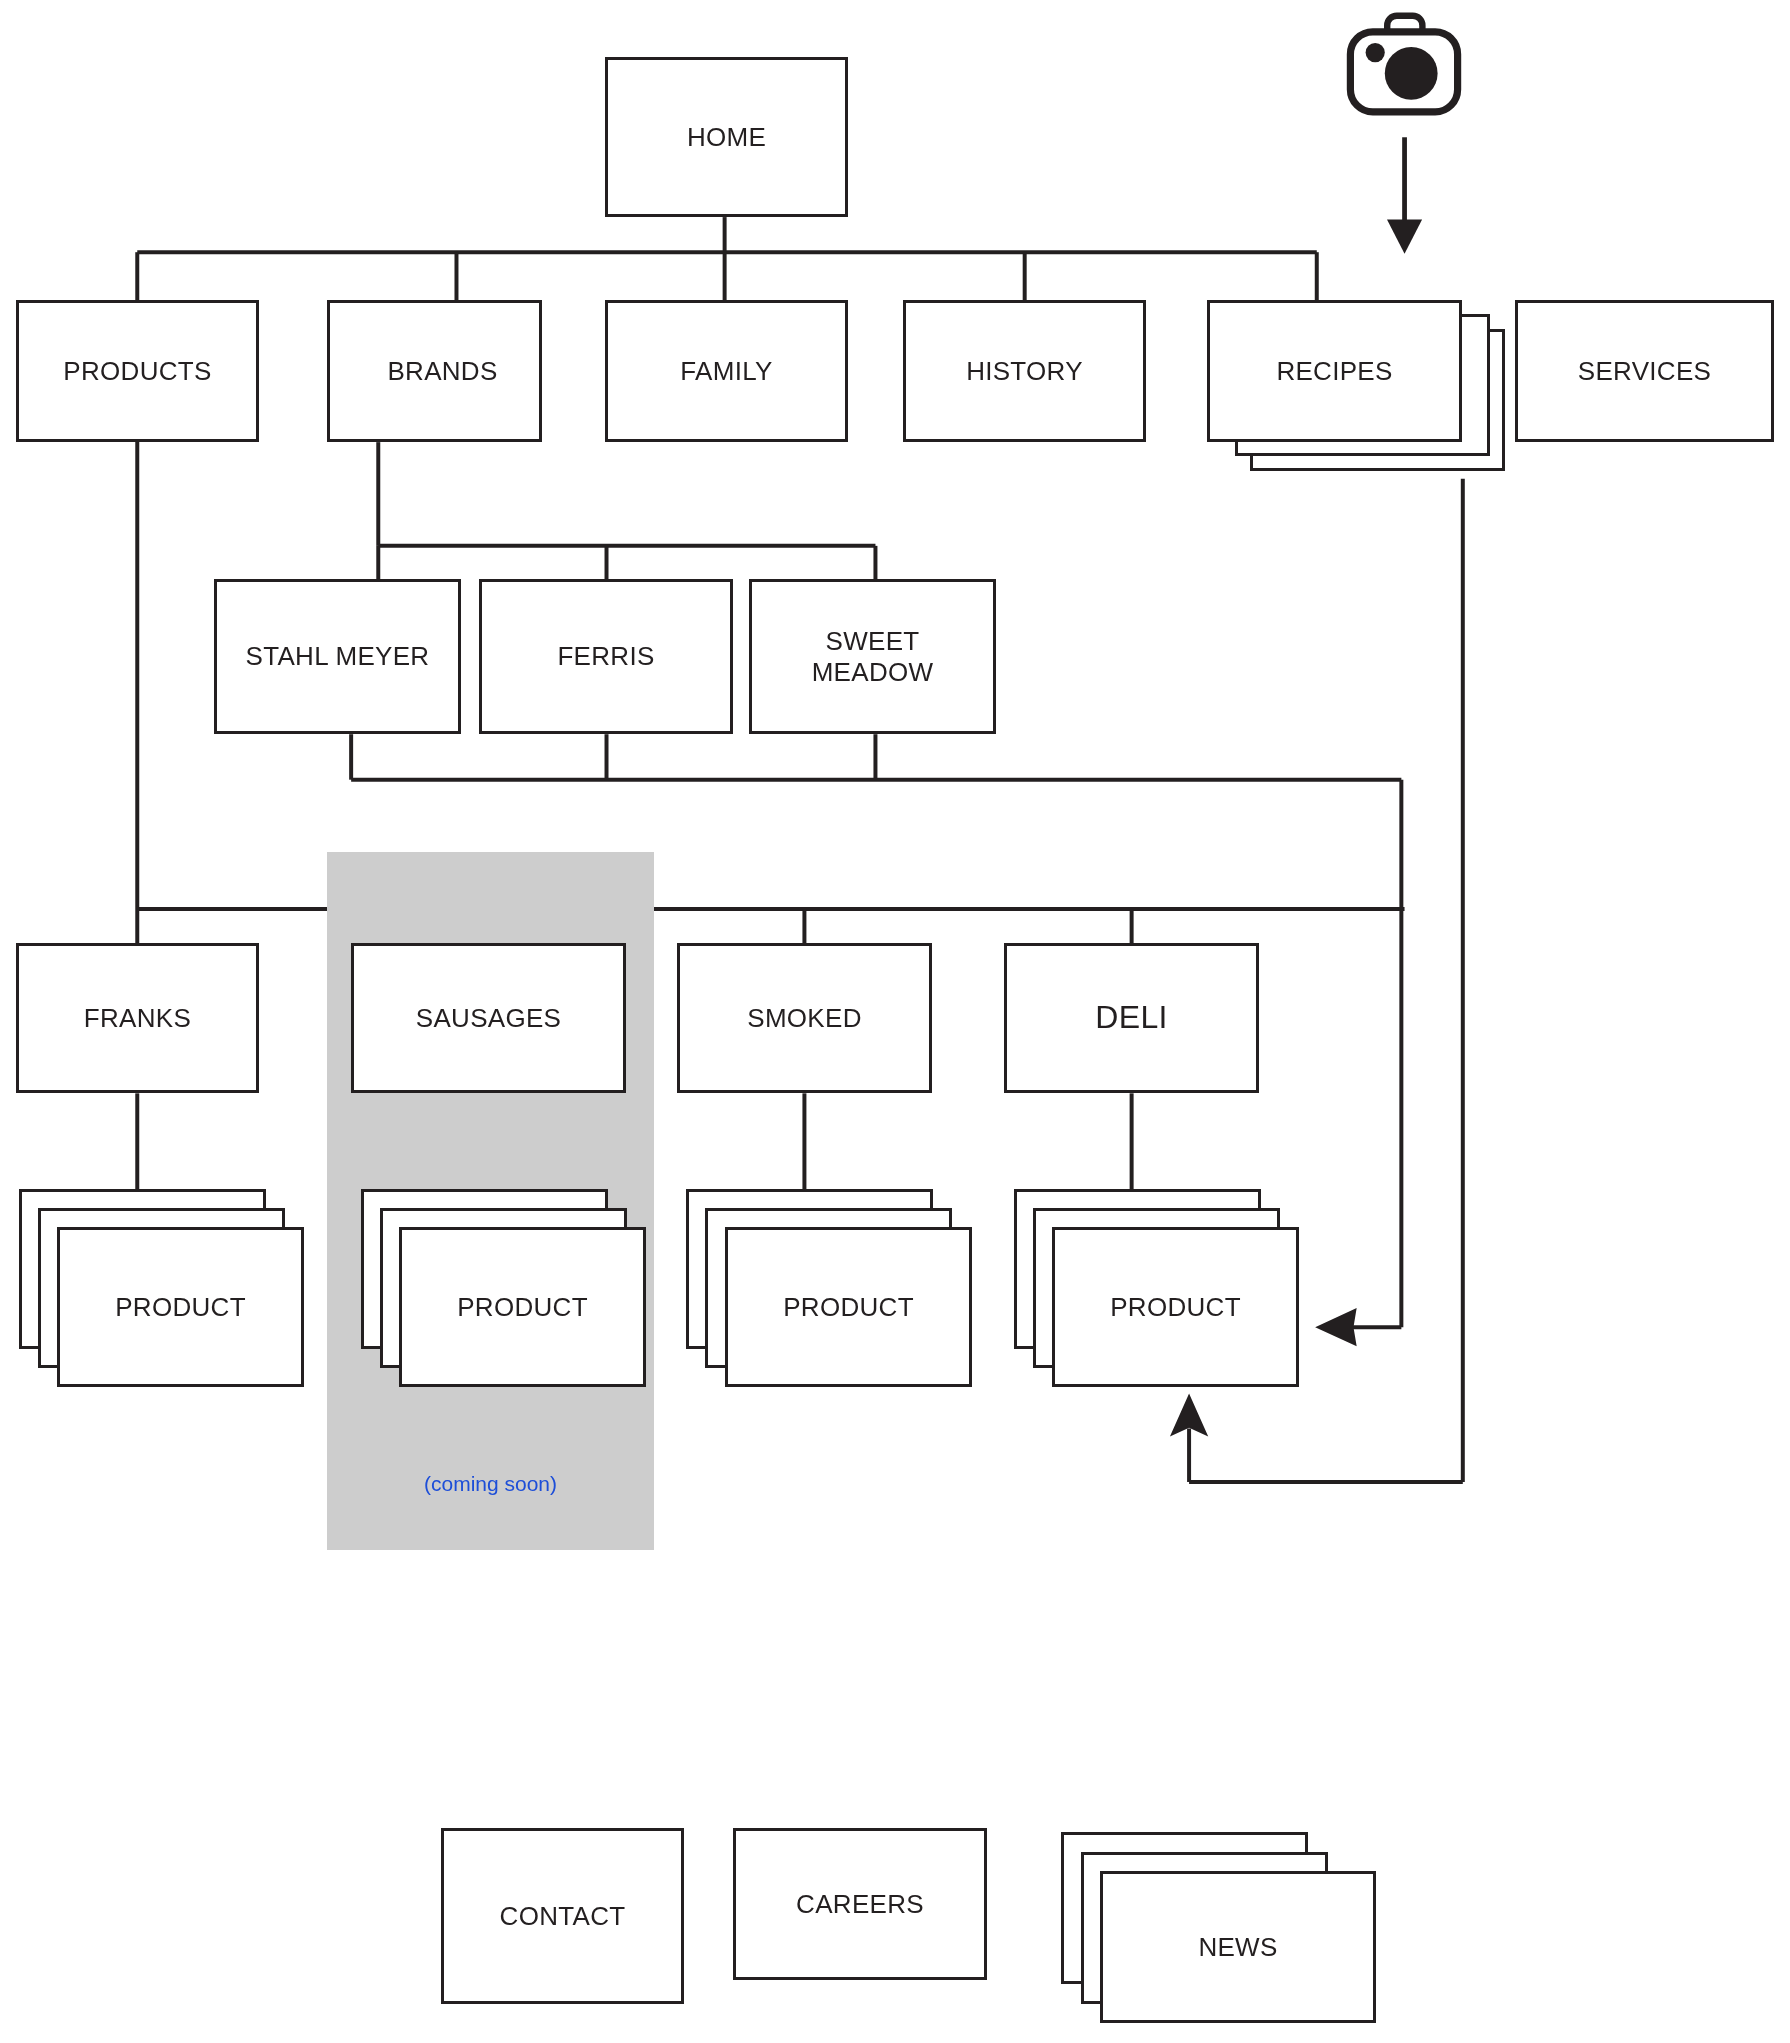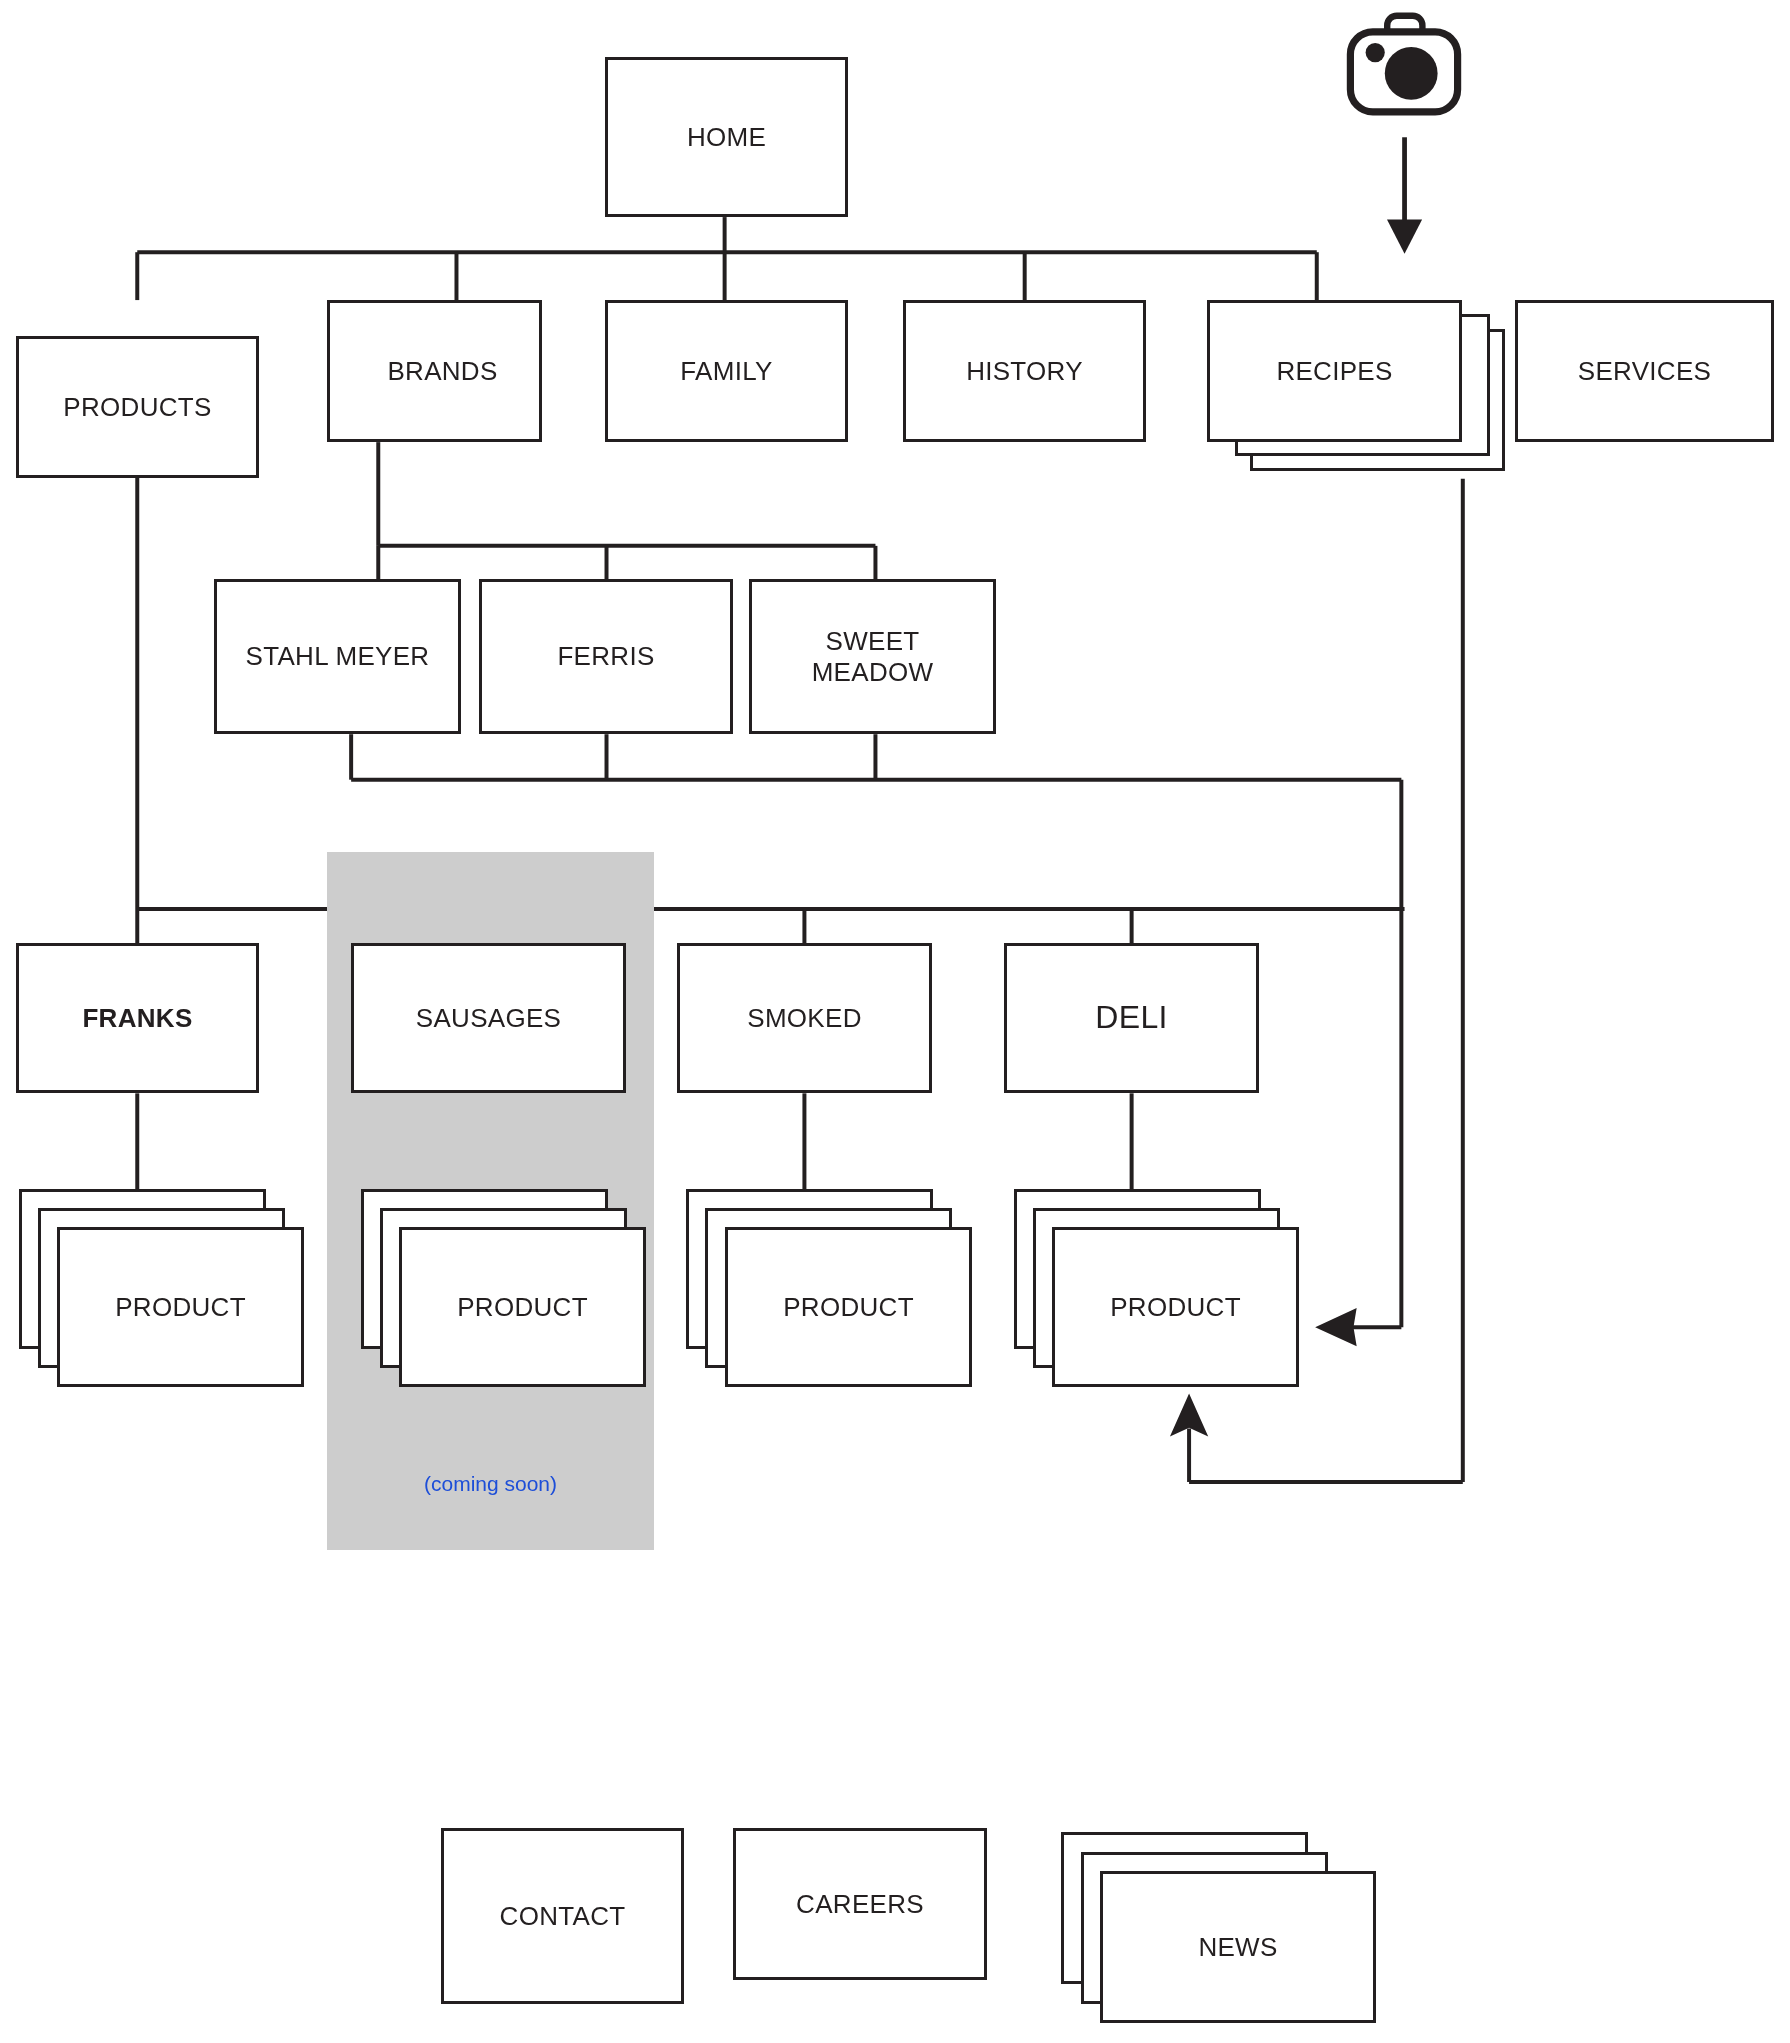--- a/index.html
+++ b/index.html
@@ -134,21 +134,21 @@
       <rect x="8" y="26" width="134" height="100" rx="28" ry="28" fill="#ffffff" stroke="#231f20" stroke-width="9"></rect>
       <circle cx="39" cy="52" r="12" fill="#231f20"></circle>
       <circle cx="84" cy="78" r="33" fill="#231f20"></circle>
     </svg>
   </div>
 
   <div class="node-box" style="left:605px; top:57px; width:243px; height:160px; font-size:26px;">
     <span class="node-label">HOME</span>
   </div>
 
-  <div class="node-box" style="left:16px; top:300px; width:243px; height:142px; font-size:26px;margin-top:36px;">
+  <div class="node-box" style="left:16px; top:300px; width:243px; height:142px; font-size:26px;">
     <span class="node-label">PRODUCTS</span>
   </div>
 
   <div class="node-box" style="left:327px; top:300px; width:215px; height:142px; font-size:26px;padding-left:16px;">
     <span class="node-label">BRANDS</span>
   </div>
 
   <div class="node-box" style="left:605px; top:300px; width:243px; height:142px; font-size:26px;">
     <span class="node-label">FAMILY</span>
   </div>
@@ -173,21 +173,21 @@
 
   <div class="node-box" style="left:479px; top:579px; width:254px; height:155px; font-size:26px;">
     <span class="node-label">FERRIS</span>
   </div>
 
   <div class="node-box" style="left:749px; top:579px; width:247px; height:155px; font-size:26px;">
     <span class="node-label">SWEET
 MEADOW</span>
   </div>
 
-  <div class="node-box" style="left:16px; top:943px; width:243px; height:150px; font-size:26px;font-weight:bold;">
+  <div class="node-box" style="left:16px; top:943px; width:243px; height:150px; font-size:26px;">
     <span class="node-label">FRANKS</span>
   </div>
 
   <div class="node-box" style="left:351px; top:943px; width:275px; height:150px; font-size:26px;">
     <span class="node-label">SAUSAGES</span>
   </div>
 
   <div class="node-box" style="left:677px; top:943px; width:255px; height:150px; font-size:26px;">
     <span class="node-label">SMOKED</span>
   </div>

